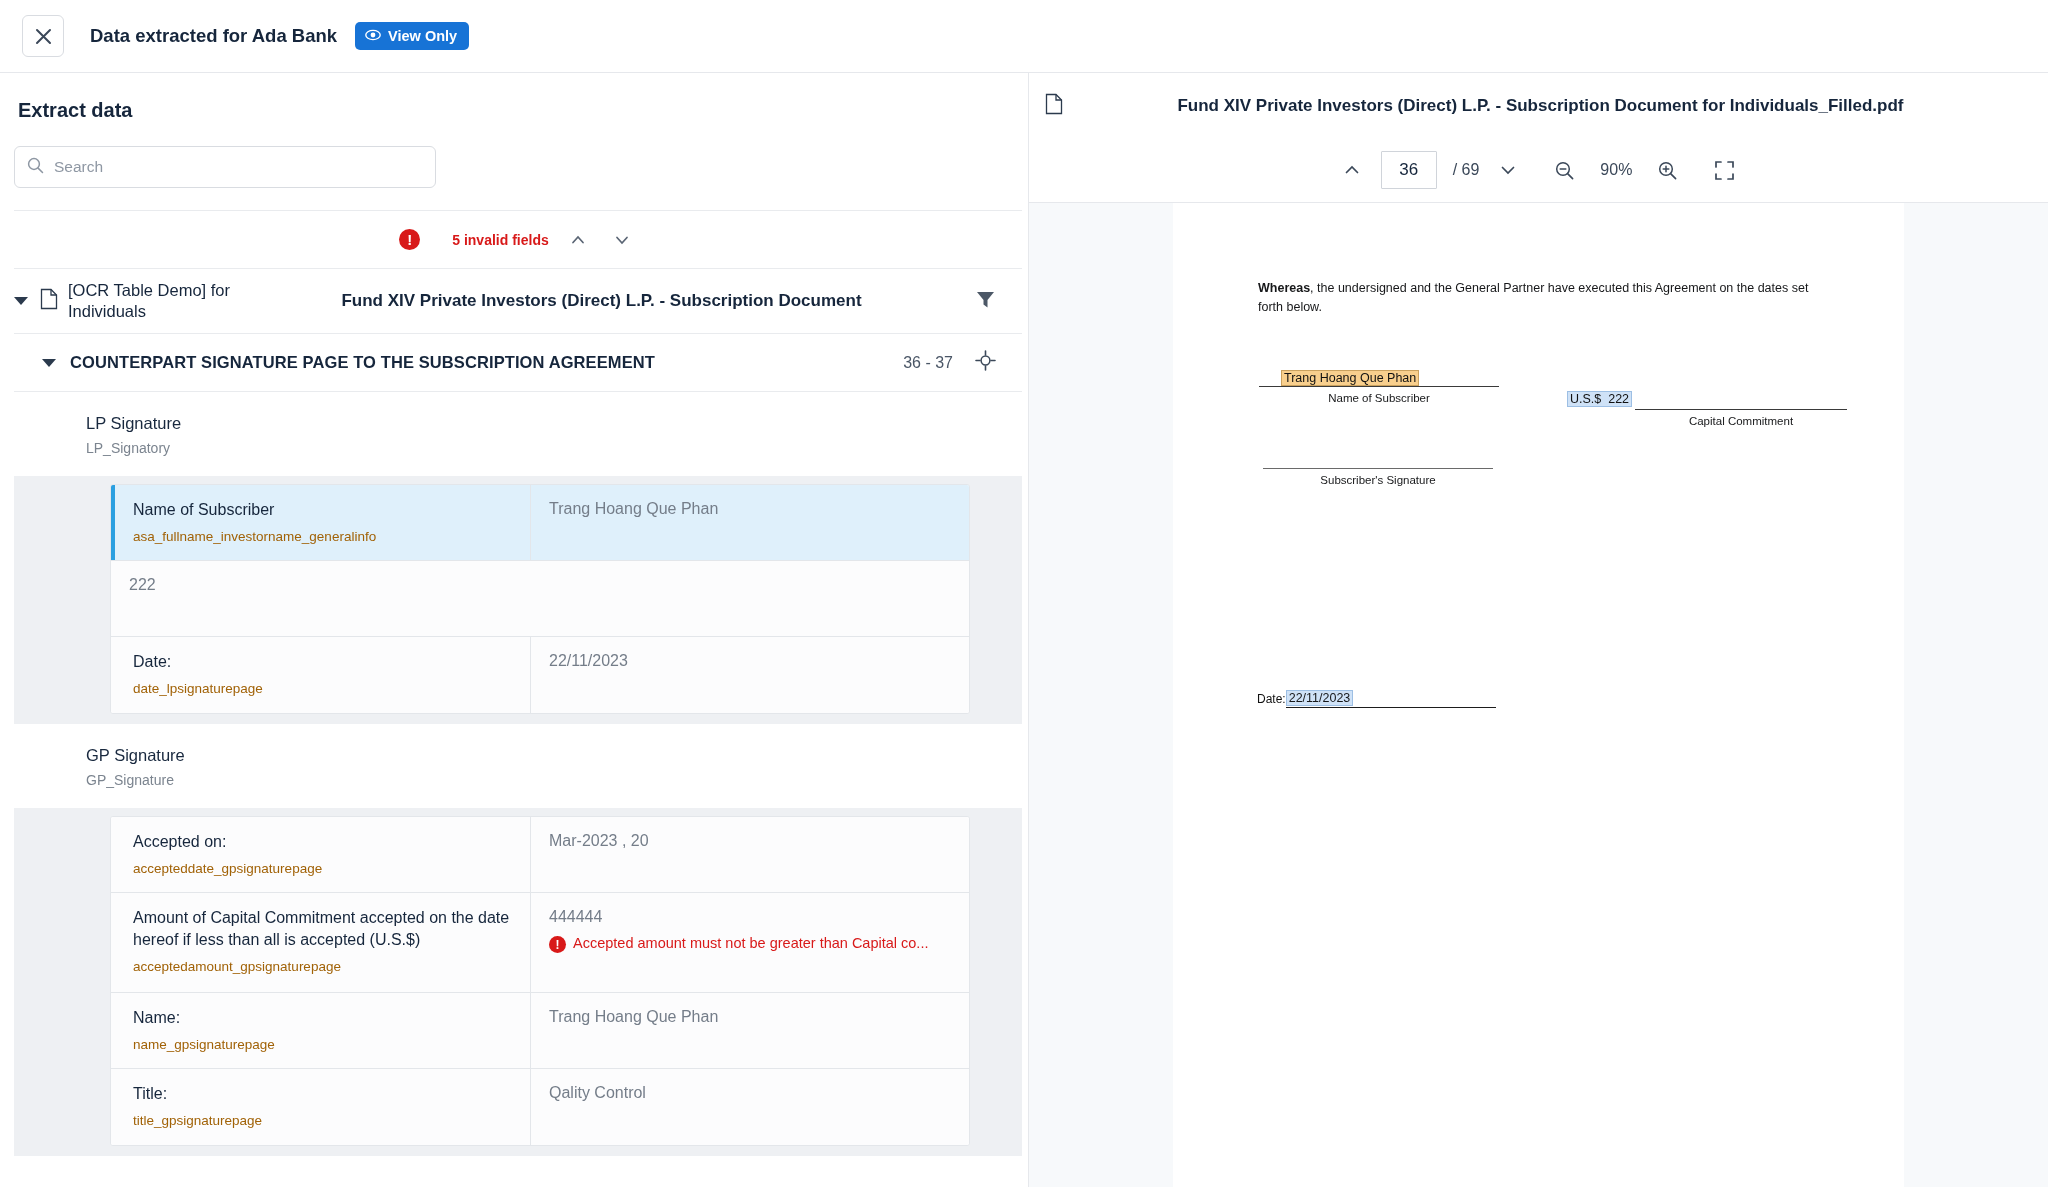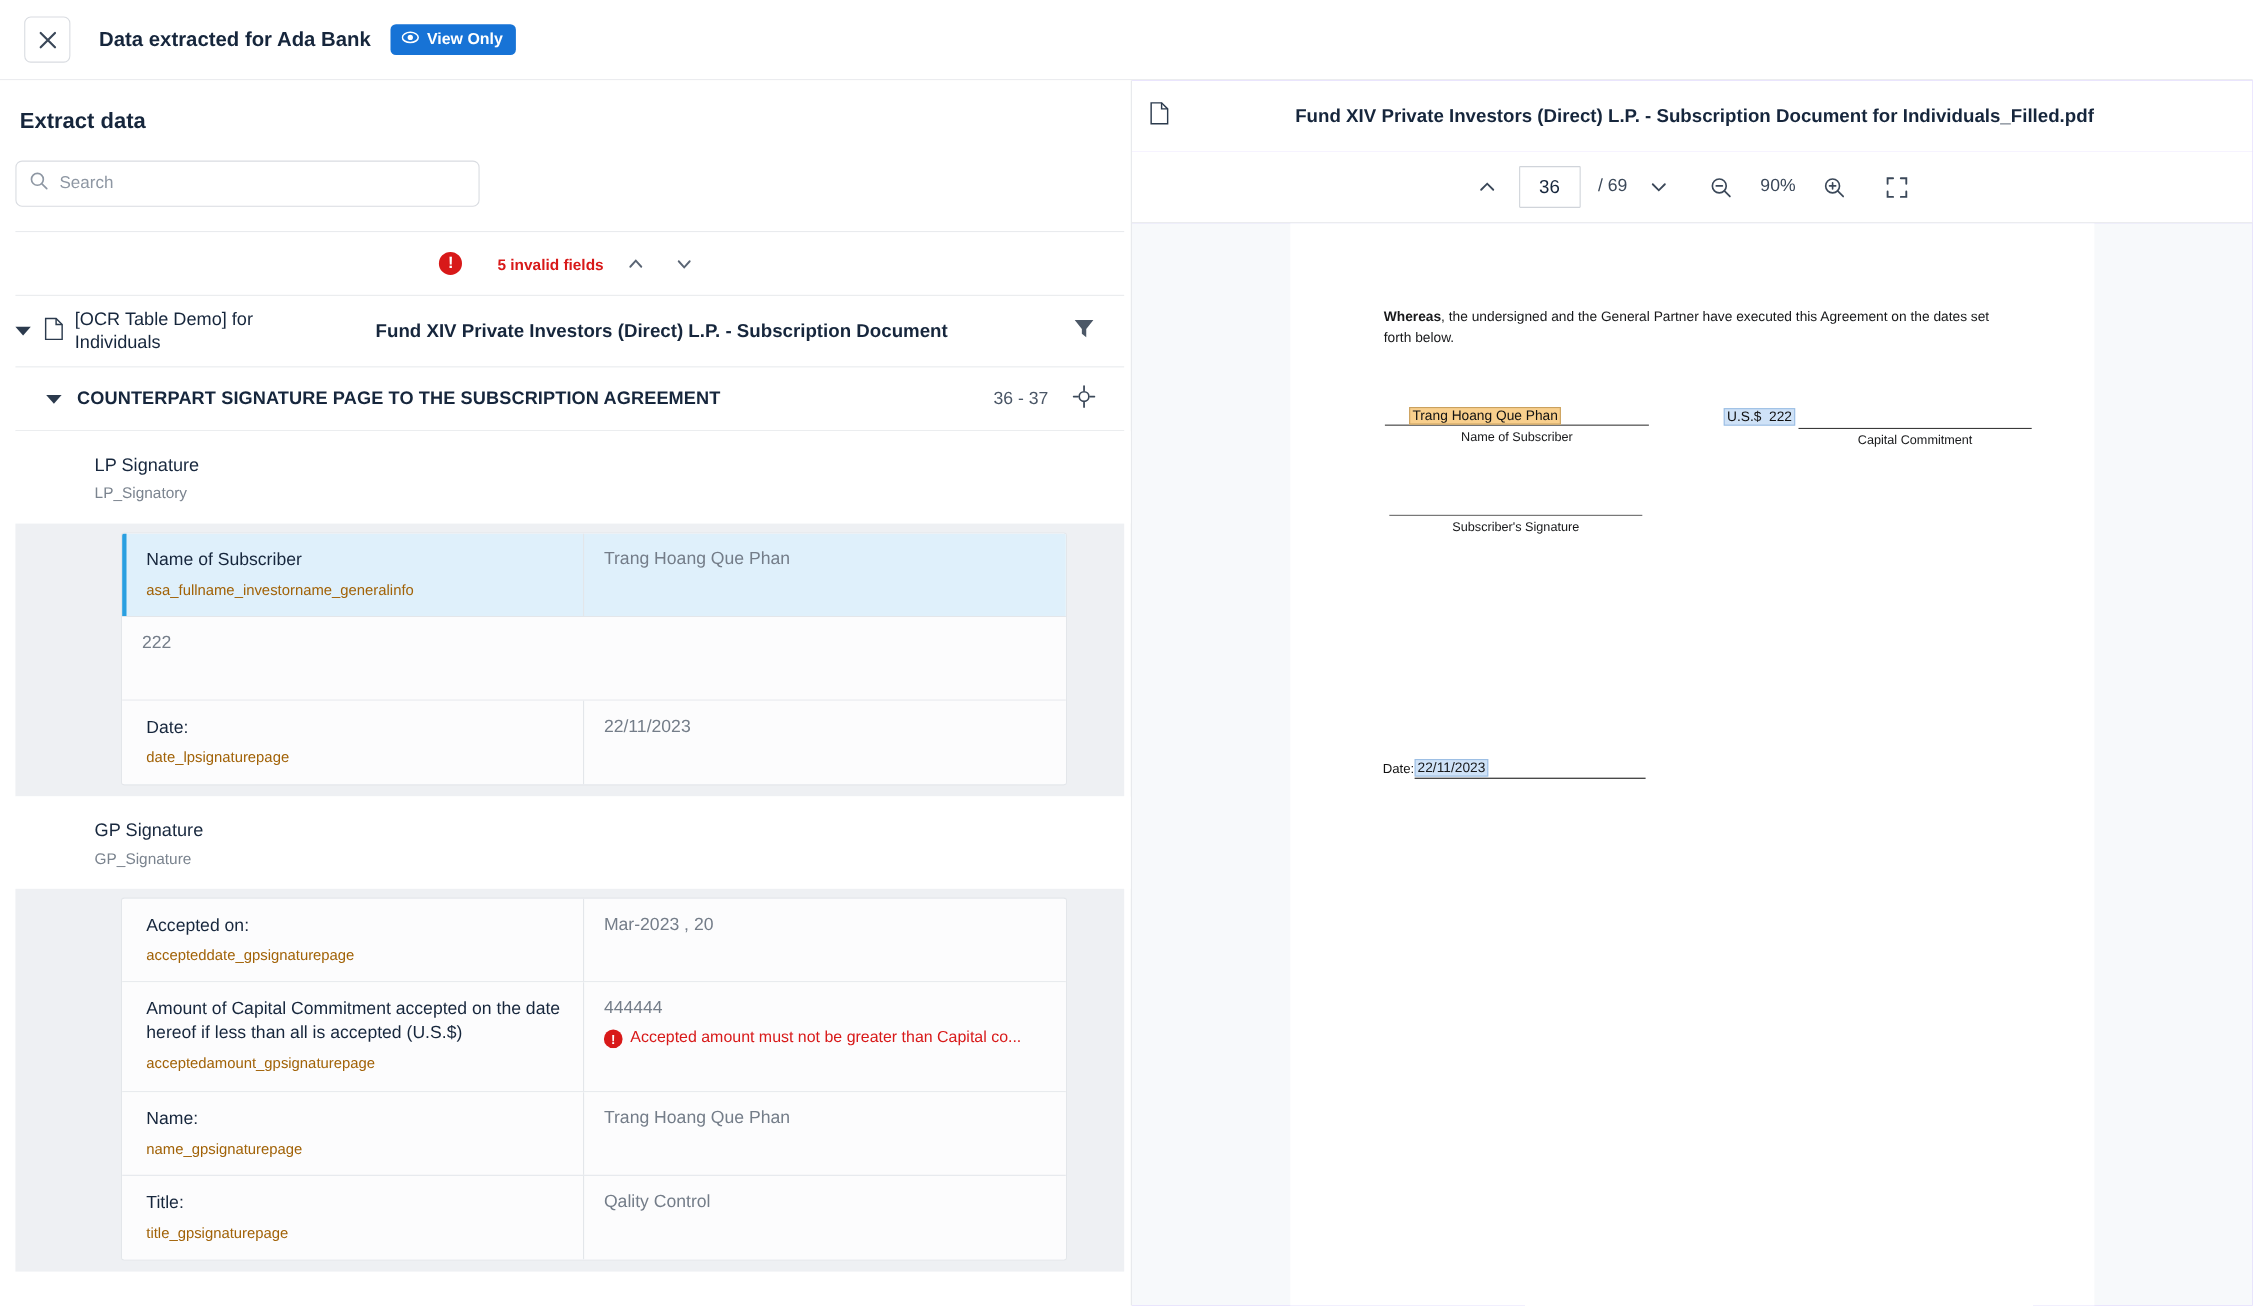--- a/index.html
+++ b/index.html
@@ -253,21 +253,21 @@
     background: #d81919; color: #fff;
     font-size: 12px; font-weight: bold;
     display:flex; align-items:center; justify-content:center;
     flex: 0 0 auto;
     margin-top: 1px;
   }
 
   
   .right {
     flex: 1;
-    background: #c4b5fd;
+    background: #0c4a6e;
     display: flex;
     flex-direction: column;
     overflow: hidden;
     justify-content: space-between;
   }
   .pdf-head {
     height: 65px;
     display: flex;
     align-items: center;
     background: #fff;
@@ -616,21 +616,21 @@
         </div>
 
         <div class="sig-left">
           <div class="sig-line">
             <span class="hl-amber" style="margin-left:22px;font-size:12.5px;">Trang Hoang Que Phan</span>
           </div>
           <div class="sig-caption">Name of Subscriber</div>
         </div>
 
         <div class="sig-right">
-          <div class="sig-line" style="border-bottom:none;position:relative;">
+          <div class="sig-line" style="border-bottom:none;position:relative;margin-top:20px;">
             <span class="hl-blue" style="font-size:12.5px;">
               <span>U.S.$</span>
               &nbsp;<span>222</span>
             </span>
           </div>
           <div style="border-bottom:1px solid #3a3a3a;margin-top:2px;margin-left:68px;width:212px;"></div>
           <div class="sig-caption" style="margin-left:68px;width:212px;">Capital Commitment</div>
         </div>
 
         <div class="sig-sign">

